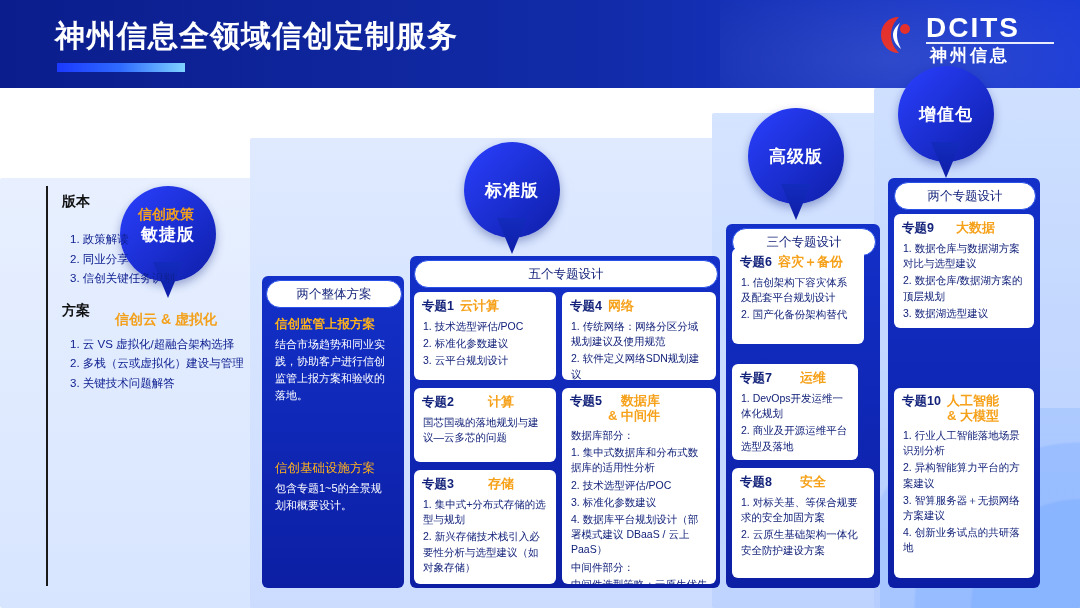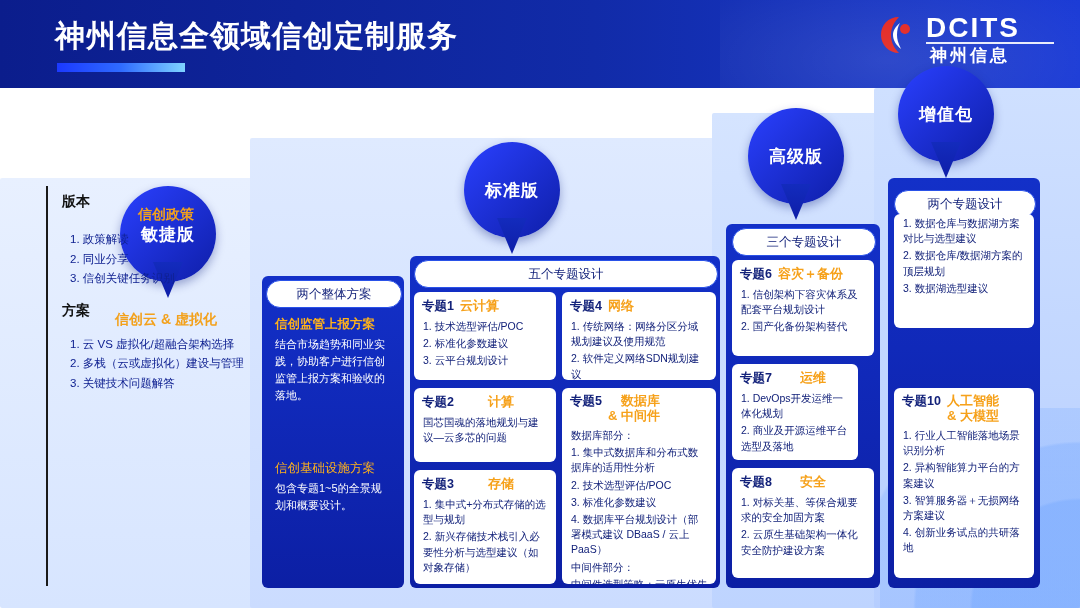--- a/index.html
+++ b/index.html
@@ -260,21 +260,21 @@
       <p>1. 集中式+分布式存储的选型与规划</p>
       <p>2. 新兴存储技术栈引入必要性分析与选型建议（如对象存储）</p>
     </div>
   </div>
 
   <div class="col panel-dark" style="left:726px;top:136px;width:154px;height:364px;"></div>
   <div class="pill" style="position:absolute;left:732px;top:140px;width:142px;height:26px;">
     <span>三个专题设计</span>
   </div>
 
-  <div class="card" style="left:732px;top:172px;width:142px;height:96px;">
+  <div class="card" style="left:732px;top:160px;width:132px;height:96px;">
     <div class="card-head">
       <span class="topic">专题6</span>
       <span class="kw">容灾＋备份</span>
     </div>
     <div class="card-body">
       <p>1. 信创架构下容灾体系及配套平台规划设计</p>
       <p>2. 国产化备份架构替代</p>
     </div>
   </div>
 
@@ -294,25 +294,29 @@
       <span class="topic">专题8</span>
       <span class="kw" style="margin-left:22px;">安全</span>
     </div>
     <div class="card-body">
       <p>1. 对标关基、等保合规要求的安全加固方案</p>
       <p>2. 云原生基础架构一体化安全防护建设方案</p>
     </div>
   </div>
 
   <div class="col panel-dark" style="left:888px;top:90px;width:152px;height:410px;"></div>
-  <div class="pill" style="position:absolute;left:894px;top:94px;width:140px;height:26px;margin-top:8px;">
+  <div class="pill" style="position:absolute;left:894px;top:94px;width:140px;height:26px;">
     <span>两个专题设计</span>
   </div>
 
   <div class="card" style="left:894px;top:126px;width:140px;height:114px;">
+    <div class="card-head">
+      <span class="topic">专题9</span>
+      <span class="kw" style="margin-left:16px;">大数据</span>
+    </div>
     <div class="card-body">
       <p>1. 数据仓库与数据湖方案对比与选型建议</p>
       <p>2. 数据仓库/数据湖方案的顶层规划</p>
       <p>3. 数据湖选型建议</p>
     </div>
   </div>
 
   <div class="card" style="left:894px;top:300px;width:140px;height:190px;">
     <div class="card-head">
       <span class="topic">专题10</span>

